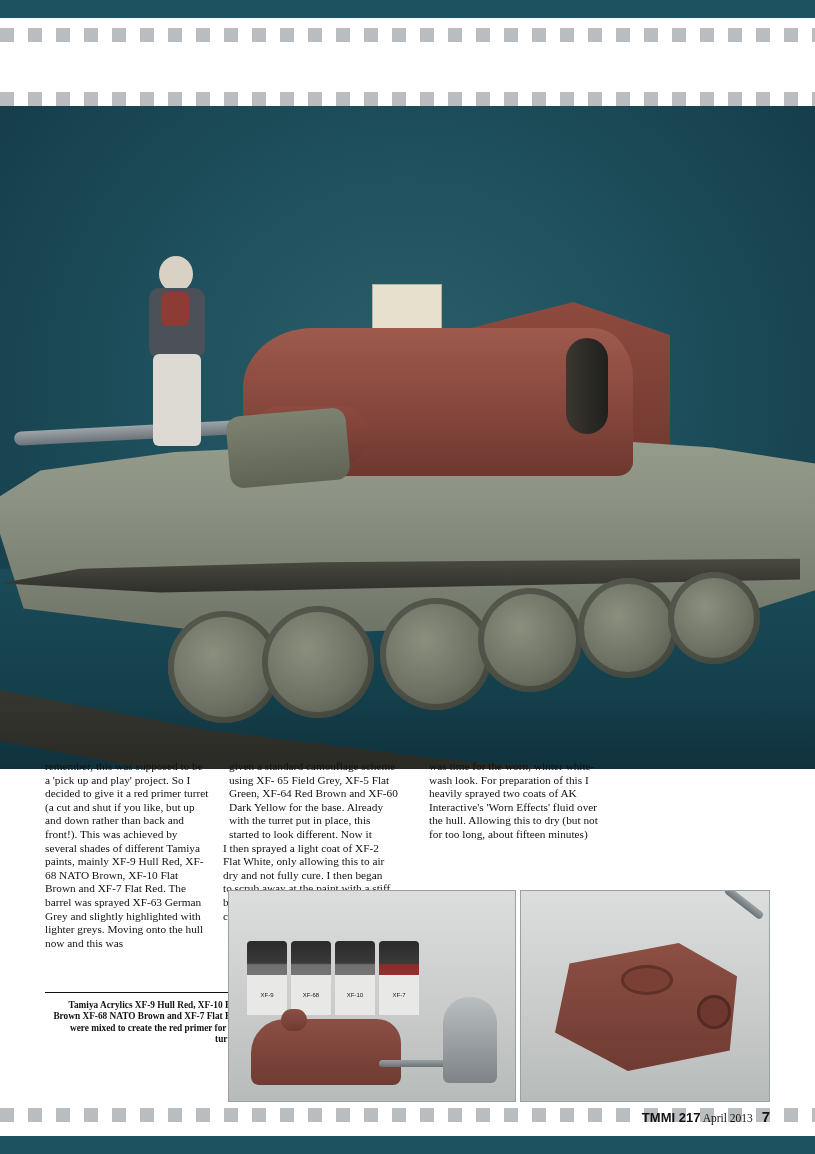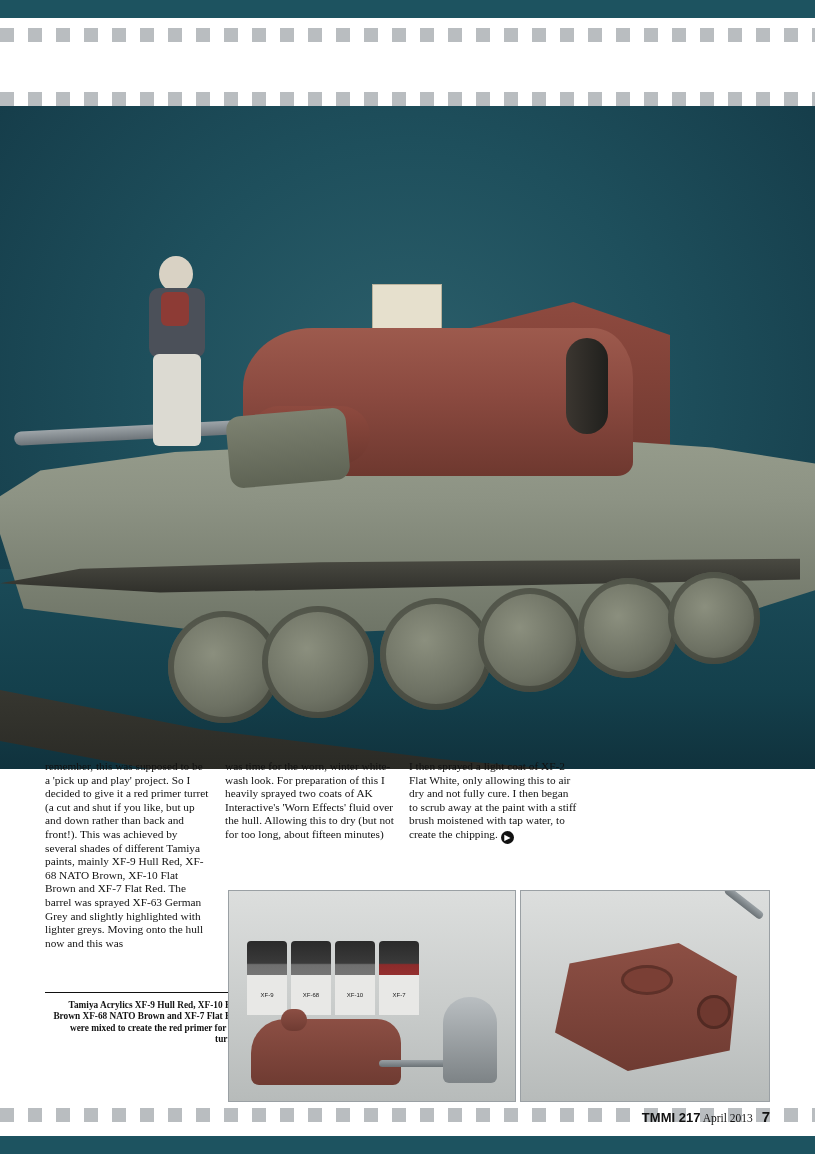--- a/index.html
+++ b/index.html
@@ -71,21 +71,21 @@
   .fig-torso{position:absolute;left:14px;top:32px;width:56px;height:70px;background:#4b5059;border-radius:10px;}
   .fig-scarf{position:absolute;left:26px;top:36px;width:28px;height:34px;background:#8d3b35;border-radius:6px;}
   .fig-legs{position:absolute;left:18px;top:98px;width:48px;height:92px;background:#dcdad2;border-radius:6px;}
 
   
   .cols{position:absolute;left:45px;top:760px;width:726px;}
   .col{float:left;font-size:11.3px;line-height:13.6px;color:#111;text-align:left;}
   .col p{margin:0;}
   .c1{width:164px;}
   .c2{width:172px;margin-left:20px;}
-  .c3{width:170px;margin-left:16px;}
+  .c3{width:170px;margin-left:28px;}
   .c4{width:170px;margin-left:14px;}
 
   .arrow-glyph{display:inline-block;width:13px;height:13px;border-radius:50%;
     background:#111;color:#fff;font-size:8px;line-height:13px;text-align:center;vertical-align:-2px;margin-left:3px;}
 
   
   .caption-rule{position:absolute;left:45px;top:992px;width:195px;height:1px;background:#111;}
   .caption{position:absolute;left:45px;top:1000px;width:196px;
     font-size:9.3px;line-height:11.4px;font-weight:bold;color:#111;text-align:right;}
 
@@ -144,20 +144,23 @@
     <div class="wheel" style="left:478px;top:482px;width:104px;height:104px;"></div>
     <div class="wheel" style="left:578px;top:472px;width:100px;height:100px;"></div>
     <div class="wheel" style="left:668px;top:466px;width:92px;height:92px;"></div>
 
     <div class="track-bottom"></div>
   </div>
 
   <div class="cols clearfix">
     <div class="col c1">
       <p>remember, this was supposed to be a 'pick up and play' project. So I decided to give it a red primer turret (a cut and shut if you like, but up and down rather than back and front!). This was achieved by several shades of different Tamiya paints, mainly XF-9 Hull Red, XF-68 NATO Brown, XF-10 Flat Brown and XF-7 Flat Red. The barrel was sprayed XF-63 German Grey and slightly highlighted with lighter greys. Moving onto the hull now and this was</p>
+    </div>
+    <div class="col c2">
+      <p>given a standard camouflage scheme using XF- 65 Field Grey, XF-5 Flat Green, XF-64 Red Brown and XF-60 Dark Yellow for the base. Already with the turret put in place, this started to look different. Now it</p>
     </div>
     <div class="col c3">
       <p>was time for the worn, winter white-wash look. For preparation of this I heavily sprayed two coats of AK Interactive's 'Worn Effects' fluid over the hull. Allowing this to dry (but not for too long, about fifteen minutes)</p>
     </div>
     <div class="col c4">
       <p><span>I then sprayed a light coat of XF-2 Flat White, only allowing this to air dry and not fully cure. I then began to scrub away at the paint with a stiff brush moistened with tap water, to create the chipping.</span><span class="arrow-glyph">▶</span></p>
     </div>
   </div>
 
   <div class="caption-rule"></div>

